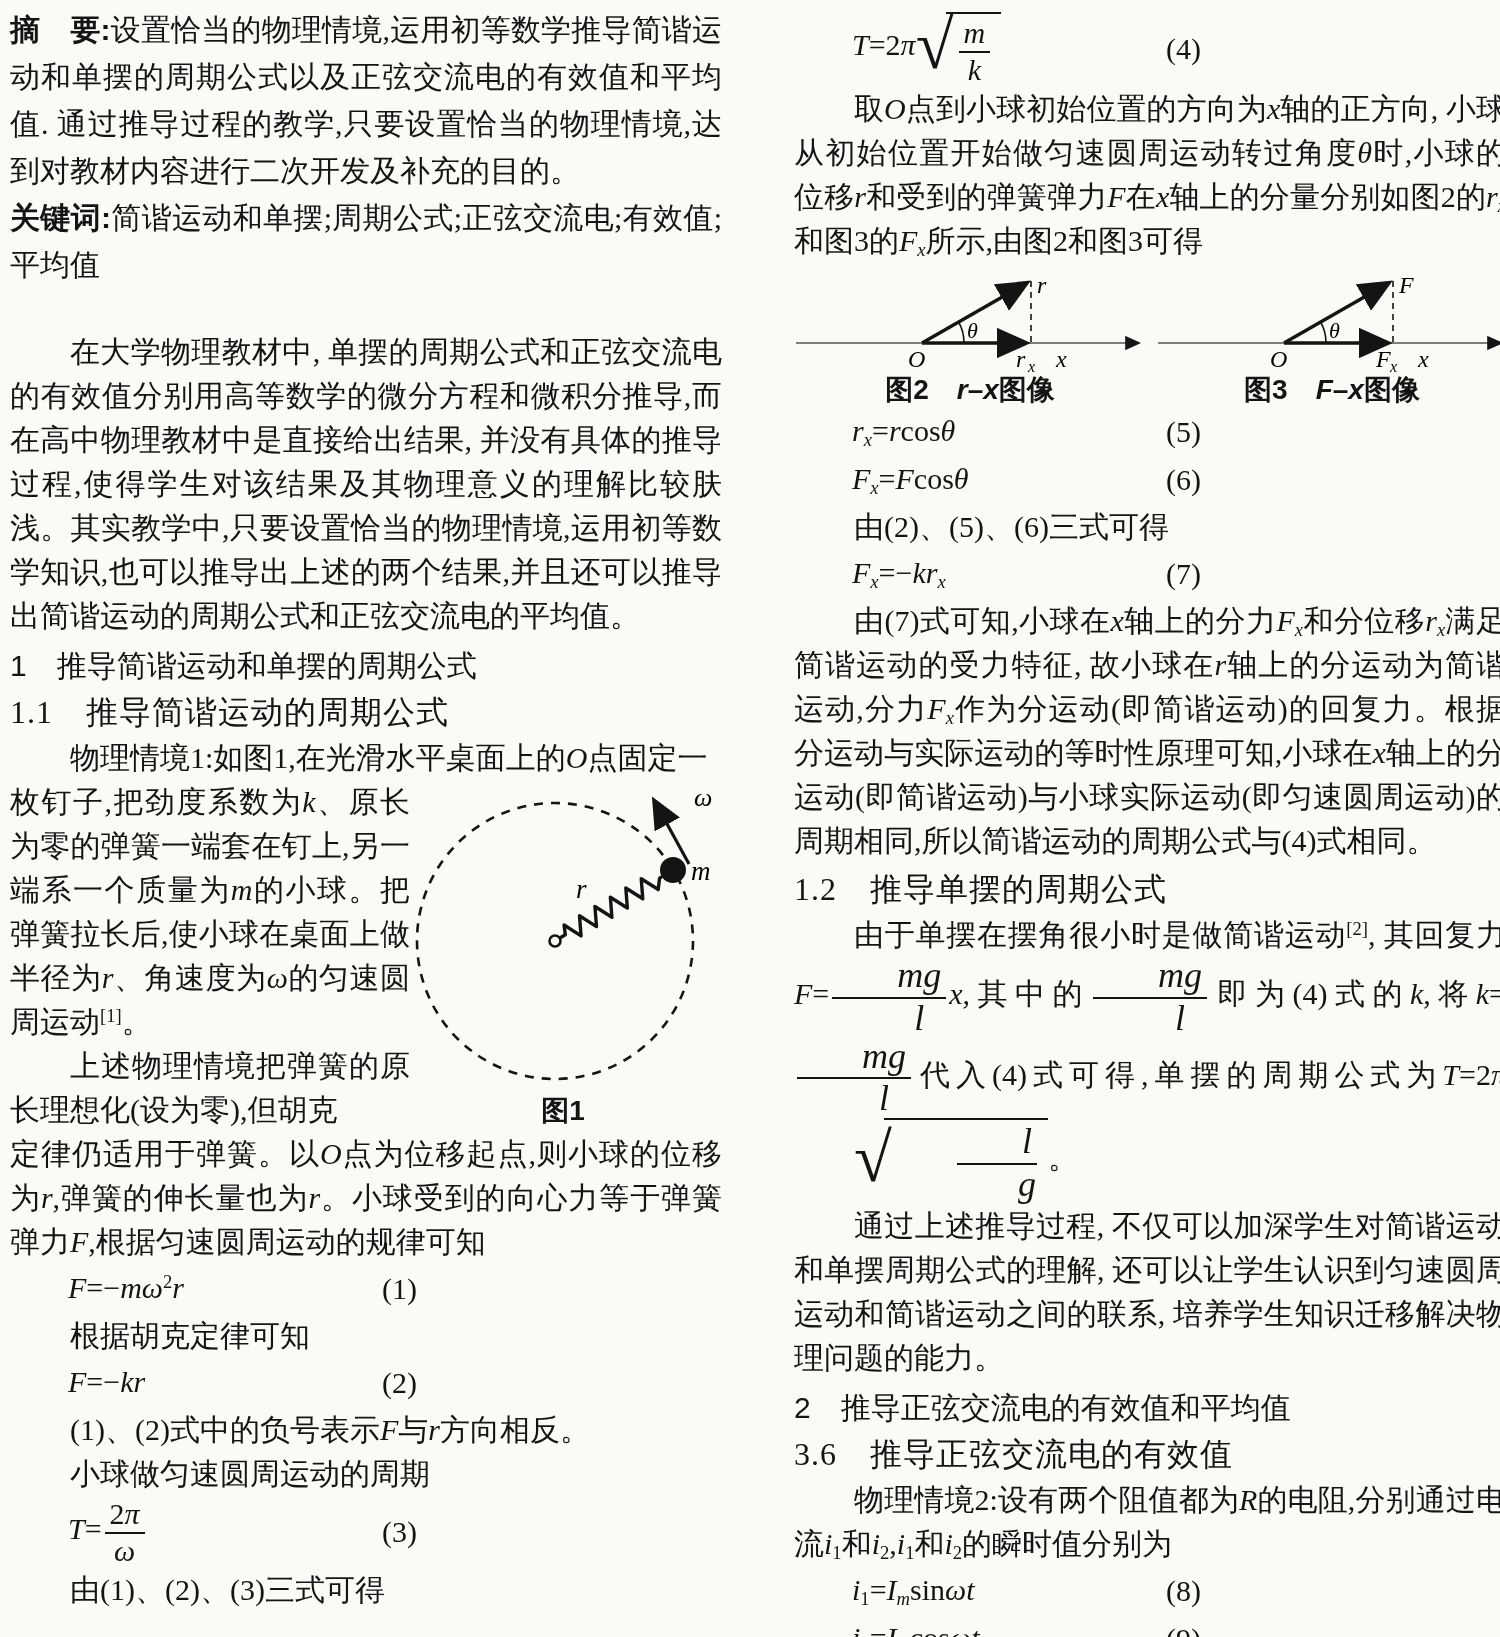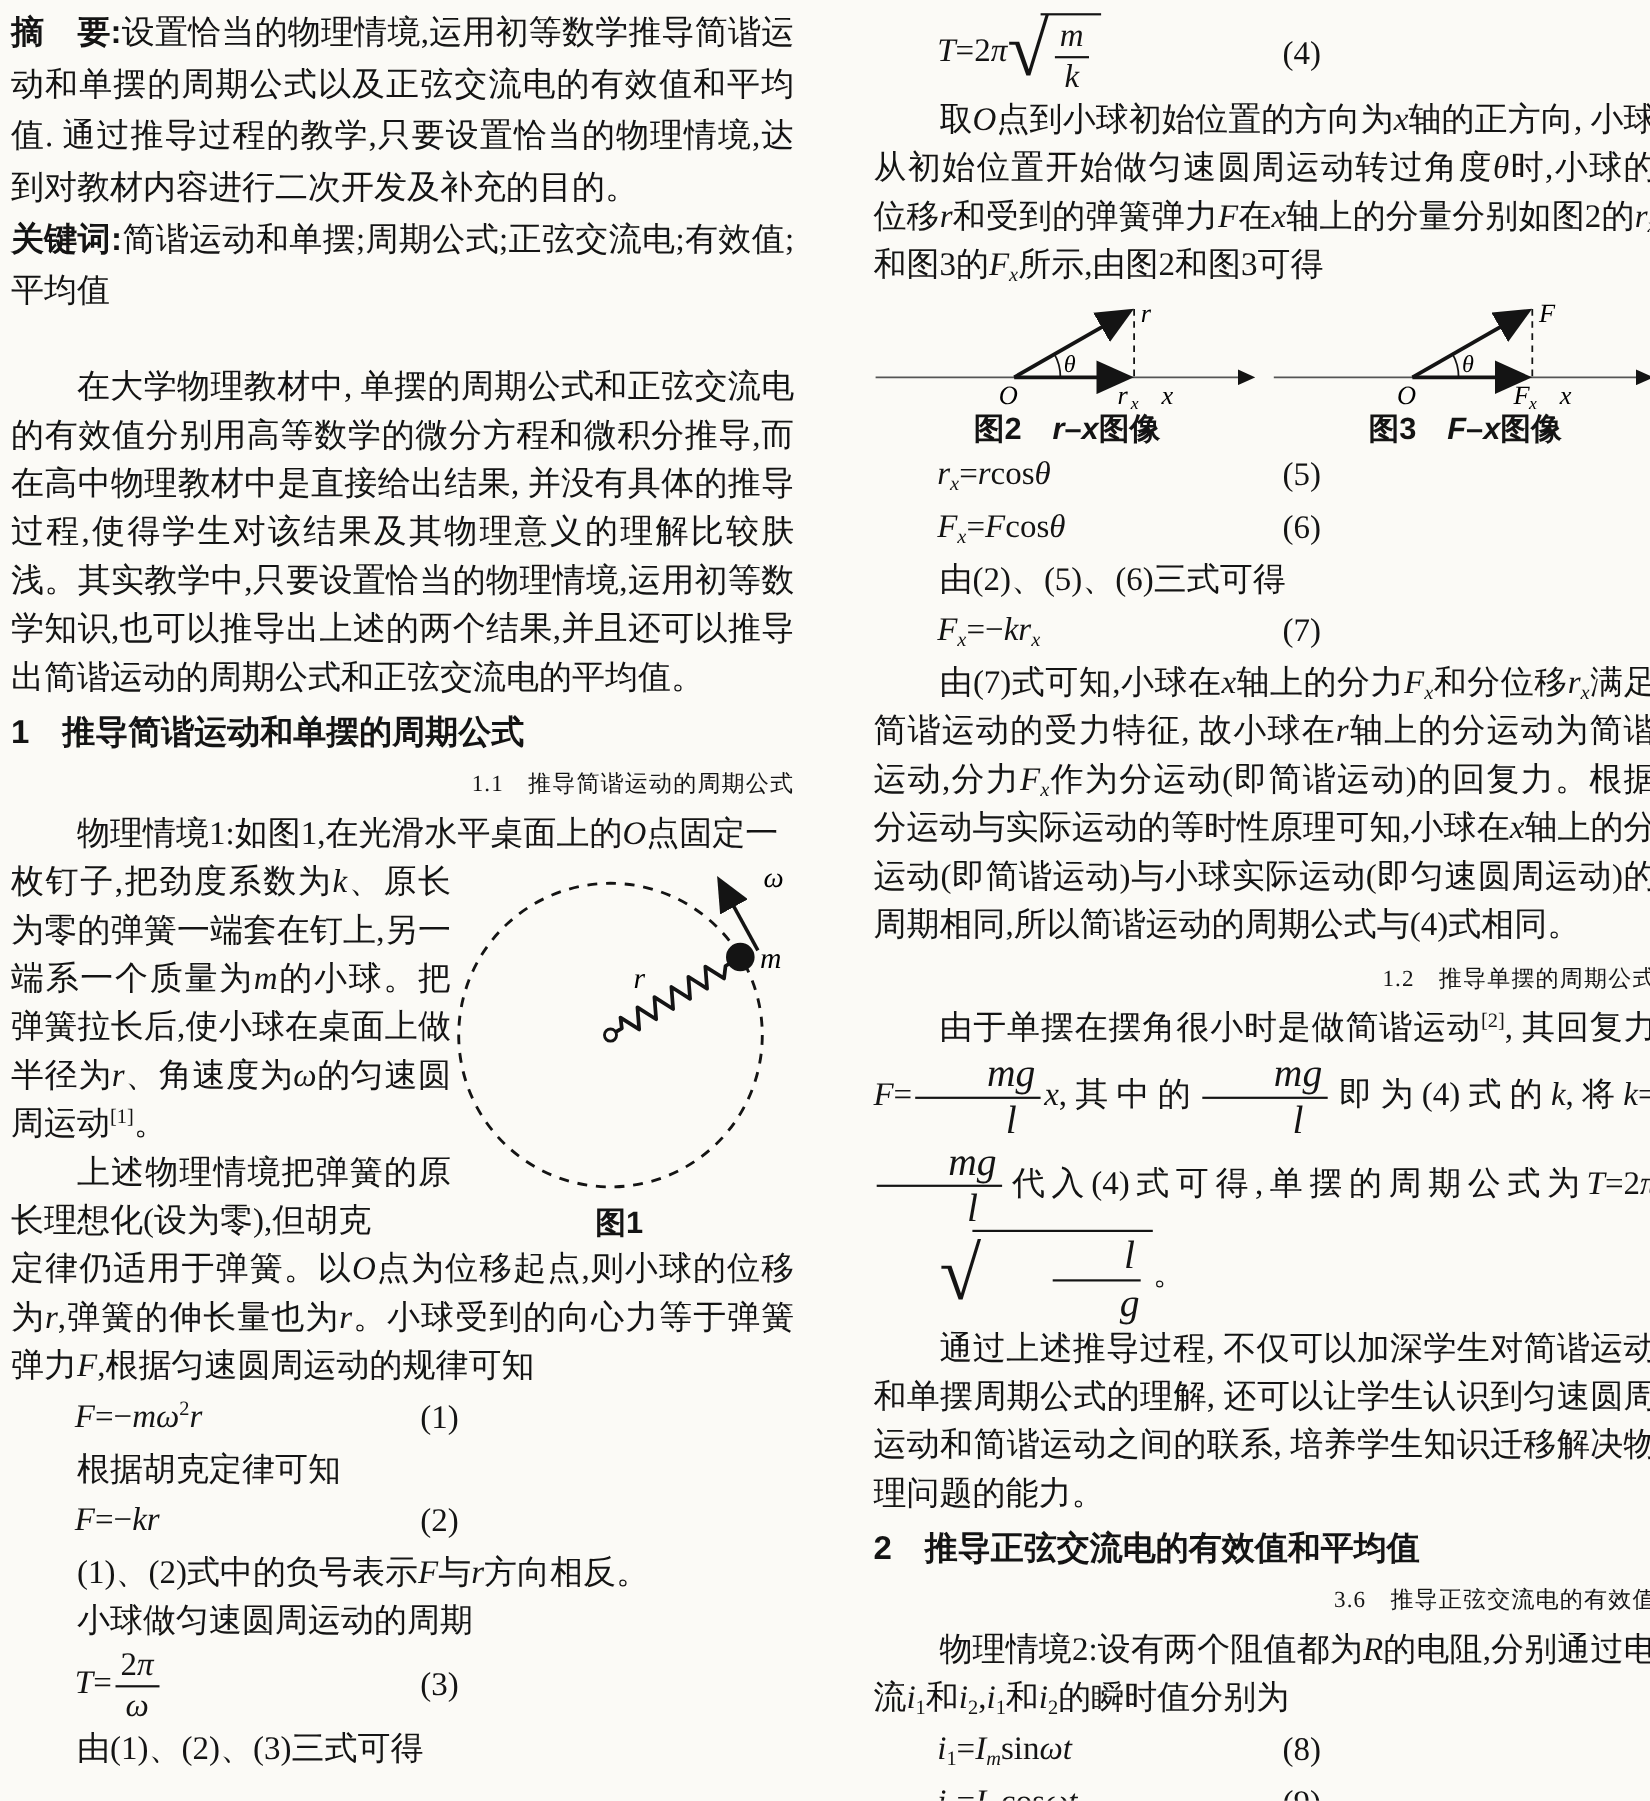--- a/index.html
+++ b/index.html
@@ -13,23 +13,23 @@
   .colR{left:794px}
 
   .meta{margin:6px 0 0 0;line-height:47px}
   .meta .lbl{font-weight:bold;font-family:"Liberation Sans","DejaVu Sans",sans-serif}
   .kw{margin:0;line-height:47px}
 
   .p{margin:0;text-indent:2em}
   .cont{margin:0;text-indent:0}
   .intro{margin-top:42px}
 
-  .h-major{font-family:"Liberation Sans","DejaVu Sans",sans-serif;font-weight:bold;
+  .h-major{font-family:"Liberation Sans","DejaVu Sans",sans-serif;font-weight:normal;
            font-size:30px;line-height:40px;margin:8px 0 4px 0;text-align:left}
-  .h-minor{font-size:21px;line-height:40px;margin:6px 0 4px 0;text-align:right;letter-spacing:1px}
+  .h-minor{font-size:32px;line-height:40px;margin:6px 0 4px 0;text-align:left;letter-spacing:1px}
 
   .wrapzone{position:relative;height:352px}
   .narrow{width:400px}
   .fig1box{position:absolute;left:398px;top:-14px;width:310px;text-align:center}
   .figcap{font-family:"Liberation Sans","DejaVu Sans",sans-serif;font-weight:bold;
           font-size:28px;line-height:34px;text-align:center}
 
   .eq{position:relative;padding-left:58px;margin:2px 0;min-height:46px;text-align:left}
   .eq .no{position:absolute;left:372px;top:50%;transform:translateY(-50%);font-style:normal}
 

